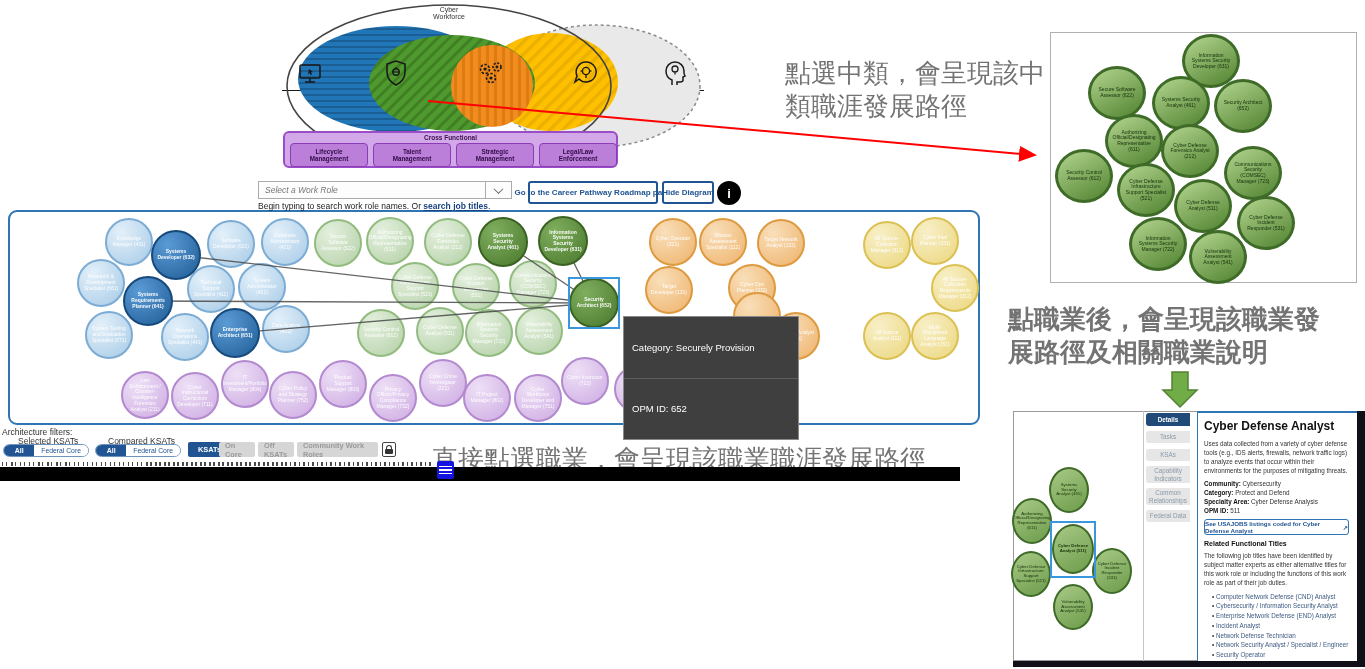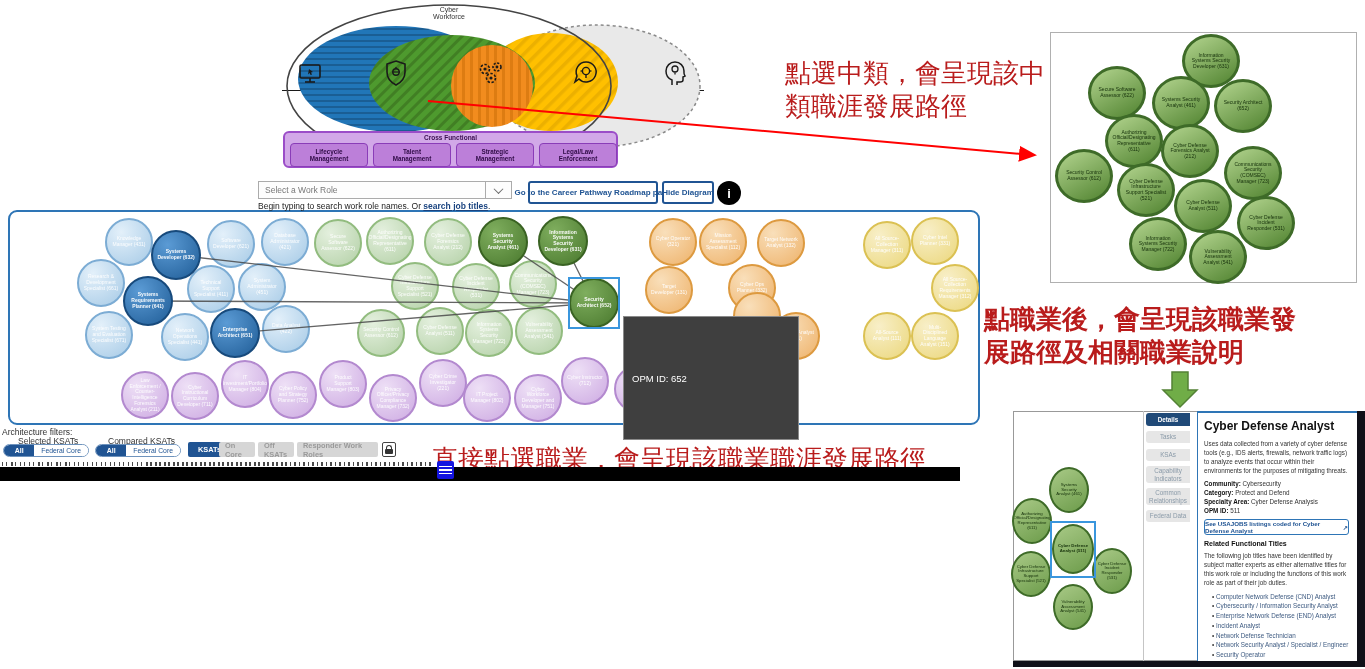--- a/index.html
+++ b/index.html
@@ -12,21 +12,21 @@
   #venn-title { position:absolute; left:449px; top:6px; transform:translateX(-50%); text-align:center; font-size:7px; color:#333; white-space:pre-line; z-index:2; }
   .venn-icon { position:absolute; transform:translateX(-50%); z-index:2; }
 
   
   #cross-func { left:283px; top:131px; width:335px; height:37px; background:#d2a8e8; border:2px solid #9b4dc8; border-radius:6px; z-index:3; }
   #cross-func-title { position:absolute; left:0; right:0; top:1px; text-align:center; font-size:6.5px; font-weight:bold; color:#3a1050; }
   .cf-item { position:absolute; top:10px; height:24px; width:78px; background:#bc7fd9; border:1.5px solid #8a3cb8; border-radius:4px; color:#2e0a45; font-weight:bold; font-size:6.3px; text-align:center; display:flex; align-items:center; justify-content:center; white-space:pre-line; line-height:1.15; }
 
   
   #role-select { left:258px; top:181px; width:254px; height:18px; background:#fdfdfd; border:1px solid #ababab; display:flex; align-items:center; z-index:2; }
-  #role-select-value { flex:1; font-size:8.5px; color:#777; padding-left:6px; }
+  #role-select-value { flex:1; font-size:8.5px; color:#777; padding-left:6px;font-style:italic; }
   #role-select-caret { width:26px; height:100%; border-left:1px solid #ababab; display:flex; align-items:center; justify-content:center; }
   .chev { width:7px; height:7px; border-right:1.8px solid #6d6d6d; border-bottom:1.8px solid #6d6d6d; transform:rotate(45deg) translate(-1px,-1px); }
   #select-helper { left:258px; top:201px; font-size:8.5px; color:#222; z-index:2; }
   #select-helper a { color:#1a4480; font-weight:bold; text-decoration:underline; }
   .toolbar-btn { position:absolute; top:181px; height:23px; background:#fff; border:2px solid #205493; border-radius:3px; color:#205493; font-weight:bold; font-size:8px; display:flex; align-items:center; justify-content:center; white-space:nowrap; z-index:2; }
   #roadmap-btn { left:528px; width:130px; }
   #hide-diagram-btn { left:662px; width:52px; }
   #info-icon { left:717px; top:181px; width:24px; height:24px; background:#000; border-radius:50%; color:#fff; font-weight:bold; font-size:13px; display:flex; align-items:center; justify-content:center; z-index:2; }
 
   
@@ -61,23 +61,23 @@
   #lock-shackle { width:6px; height:4px; border:1.3px solid #333; border-bottom:none; border-radius:3px 3px 0 0; }
   #lock-body { width:8px; height:5px; background:#333; border-radius:1px; }
 
   
   #clipped-text-line { left:2px; top:462px; width:430px; height:4px; background:repeating-linear-gradient(90deg,#4a4a4a 0 1.5px, transparent 1.5px 4px, #4a4a4a 4px 5.5px, transparent 5.5px 9px); z-index:9; }
   #feedback-icon { left:437px; top:461px; width:17px; height:18px; background:#1414e0; border-radius:2px; z-index:9; display:flex; flex-direction:column; justify-content:center; gap:2px; padding:0 2px; }
   #feedback-icon i { display:block; height:1.5px; background:#fff; }
   #black-band { left:0; top:467px; width:960px; height:14px; background:#000; z-index:8; }
 
   
-  .cn { position:absolute; color:#b91c1c; font-size:26px; line-height:33px; white-space:pre-line; z-index:7; }
+  .cn { position:absolute; color:#737373; font-size:26px; line-height:33px; white-space:pre-line; z-index:7; }
   #ann-top { left:785px; top:57px; }
-  #ann-mid { left:984px; top:303px; font-weight:bold; }
+  #ann-mid { left:1008px; top:303px; font-weight:bold; }
   #ann-bottom { left:432px; top:443px; }
 
   
   #pathway-panel { left:1050px; top:32px; width:307px; height:251px; background:#fff; border:1px solid #b0b0b0; z-index:6; }
   .p-node { position:absolute; width:58px; height:54px; border-radius:50%; background:linear-gradient(150deg,#a9cc85 10%,#5f8f3e 85%); border:3px solid #3e6b28; color:#17320c; font-size:5px; line-height:1.12; display:flex; align-items:center; justify-content:center; text-align:center; padding:5px; overflow:hidden; z-index:8; }
   #path-edges line { stroke:#555; stroke-width:1.6; }
 
   
   #detail-panel { left:1013px; top:411px; width:344px; height:250px; background:#fff; border:1px solid #999; z-index:6; }
   #detail-right-edge { left:1357px; top:411px; width:8px; height:256px; background:#101018; z-index:7; }
@@ -255,39 +255,40 @@
     <div class="wr-node c-cross" style="left: 369px; top: 374px; width: 48px; height: 48px;">Privacy Officer/Privacy Compliance Manager (732)</div>
     <div class="wr-node c-cross" style="left: 419px; top: 359px; width: 48px; height: 48px;">Cyber Crime Investigator (221)</div>
     <div class="wr-node c-cross" style="left: 463px; top: 374px; width: 48px; height: 48px;">IT Project Manager (802)</div>
     <div class="wr-node c-cross" style="left: 514px; top: 374px; width: 48px; height: 48px;">Cyber Workforce Developer and Manager (751)</div>
     <div class="wr-node c-cross" style="left: 561px; top: 357px; width: 48px; height: 48px;">Cyber Instructor (712)</div>
     <div class="wr-node c-cross" style="left: 614px; top: 365px; width: 48px; height: 48px;"></div>
   </div>
 <div class="abs" id="sel-box-main"></div>
 
 <div class="abs" id="tooltip">
+  <div class="tip-row">Category: Securely Provision</div>
   <div class="tip-row">OPM ID: 652</div>
 </div>
 
 <div class="abs" id="filters-heading">Architecture filters:</div>
 <div class="ksat-label" style="left:18px;">Selected KSATs</div>
 <div class="ksat-label" style="left:108px;text-decoration:underline;">Compared KSATs</div>
 <div class="toggle" style="left:3px;">
   <span class="t-on">All</span>
   <span class="t-off">Federal Core</span>
 </div>
 <div class="toggle" style="left:95px;">
   <span class="t-on">All</span>
   <span class="t-off">Federal Core</span>
 </div>
 <div id="filter-buttons">
     <div class="fbtn active" style="left: 188px; width: 43px; text-align: center;">KSATs</div>
     <div class="fbtn idle" style="left: 219px; width: 36px;">On Core</div>
     <div class="fbtn idle" style="left: 258px; width: 36px;">Off KSATs</div>
-    <div class="fbtn idle" style="left: 297px; width: 81px;">Responder Work Roles</div>
+    <div class="fbtn idle" style="left: 297px; width: 81px;">Community Work Roles</div>
   </div>
 <div class="abs" id="lock-btn">
   <span id="lock-shackle"></span>
   <span id="lock-body"></span>
 </div>
 
 <div class="abs" id="clipped-text-line"></div>
 <div class="abs" id="feedback-icon">
     <i></i>
     <i></i>

